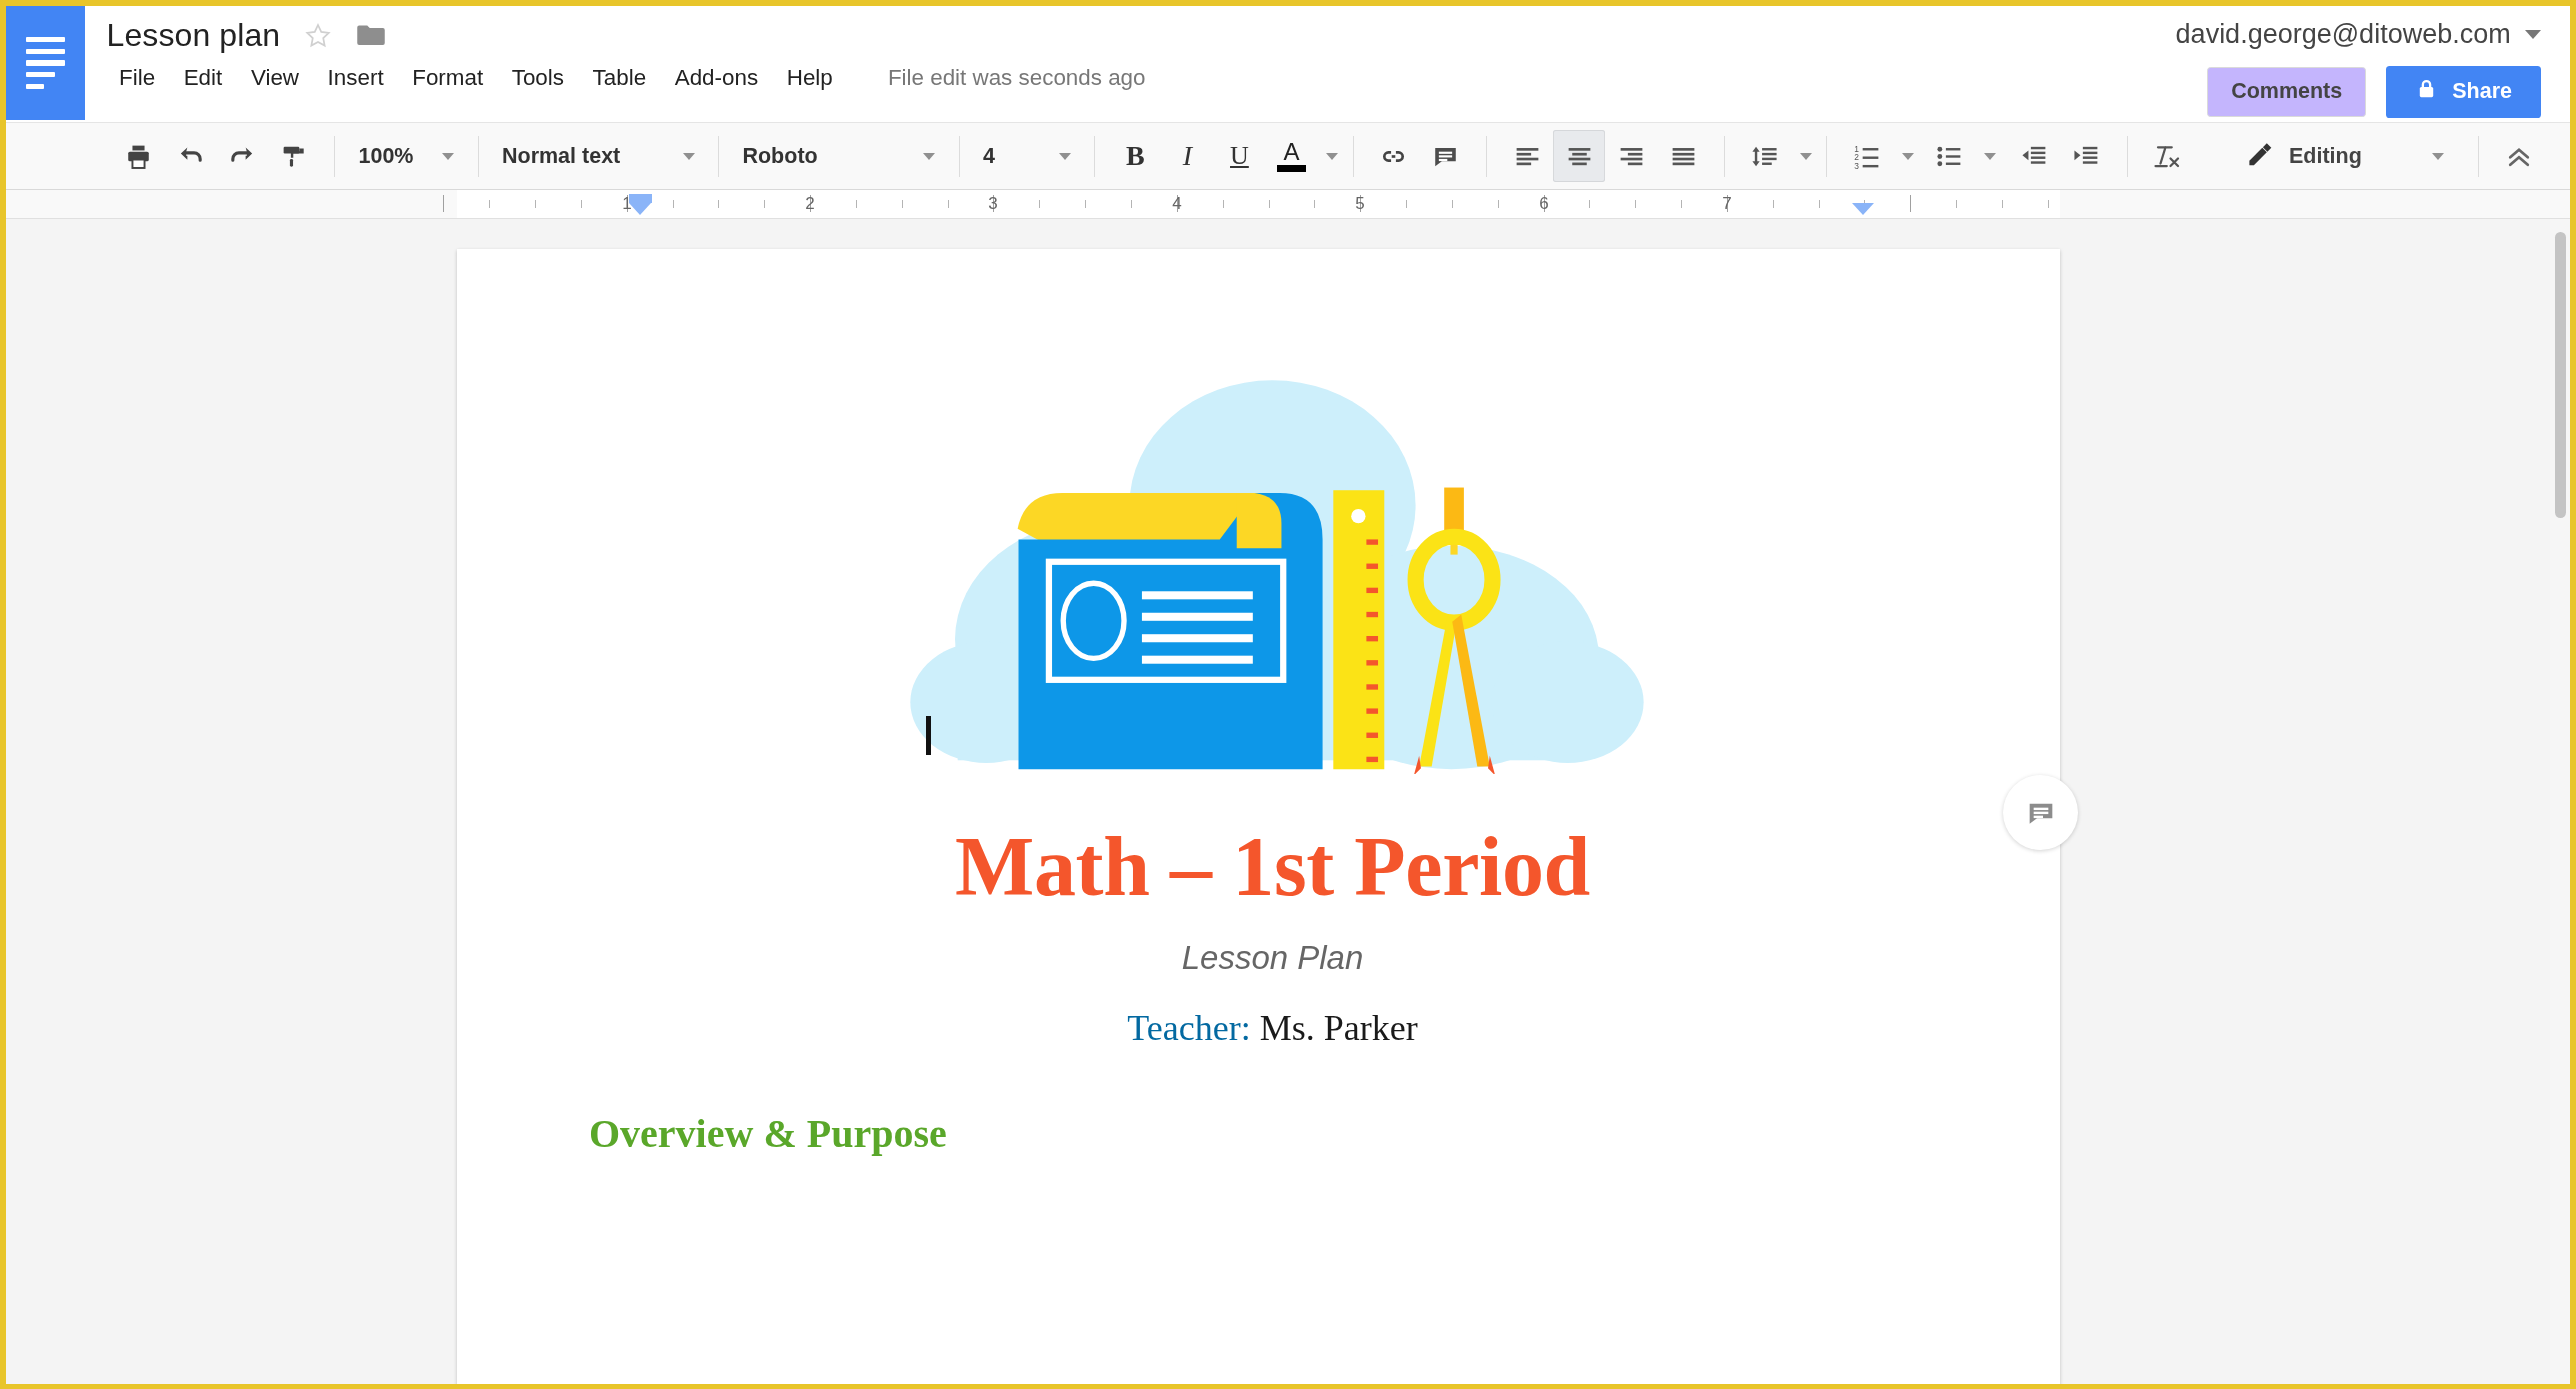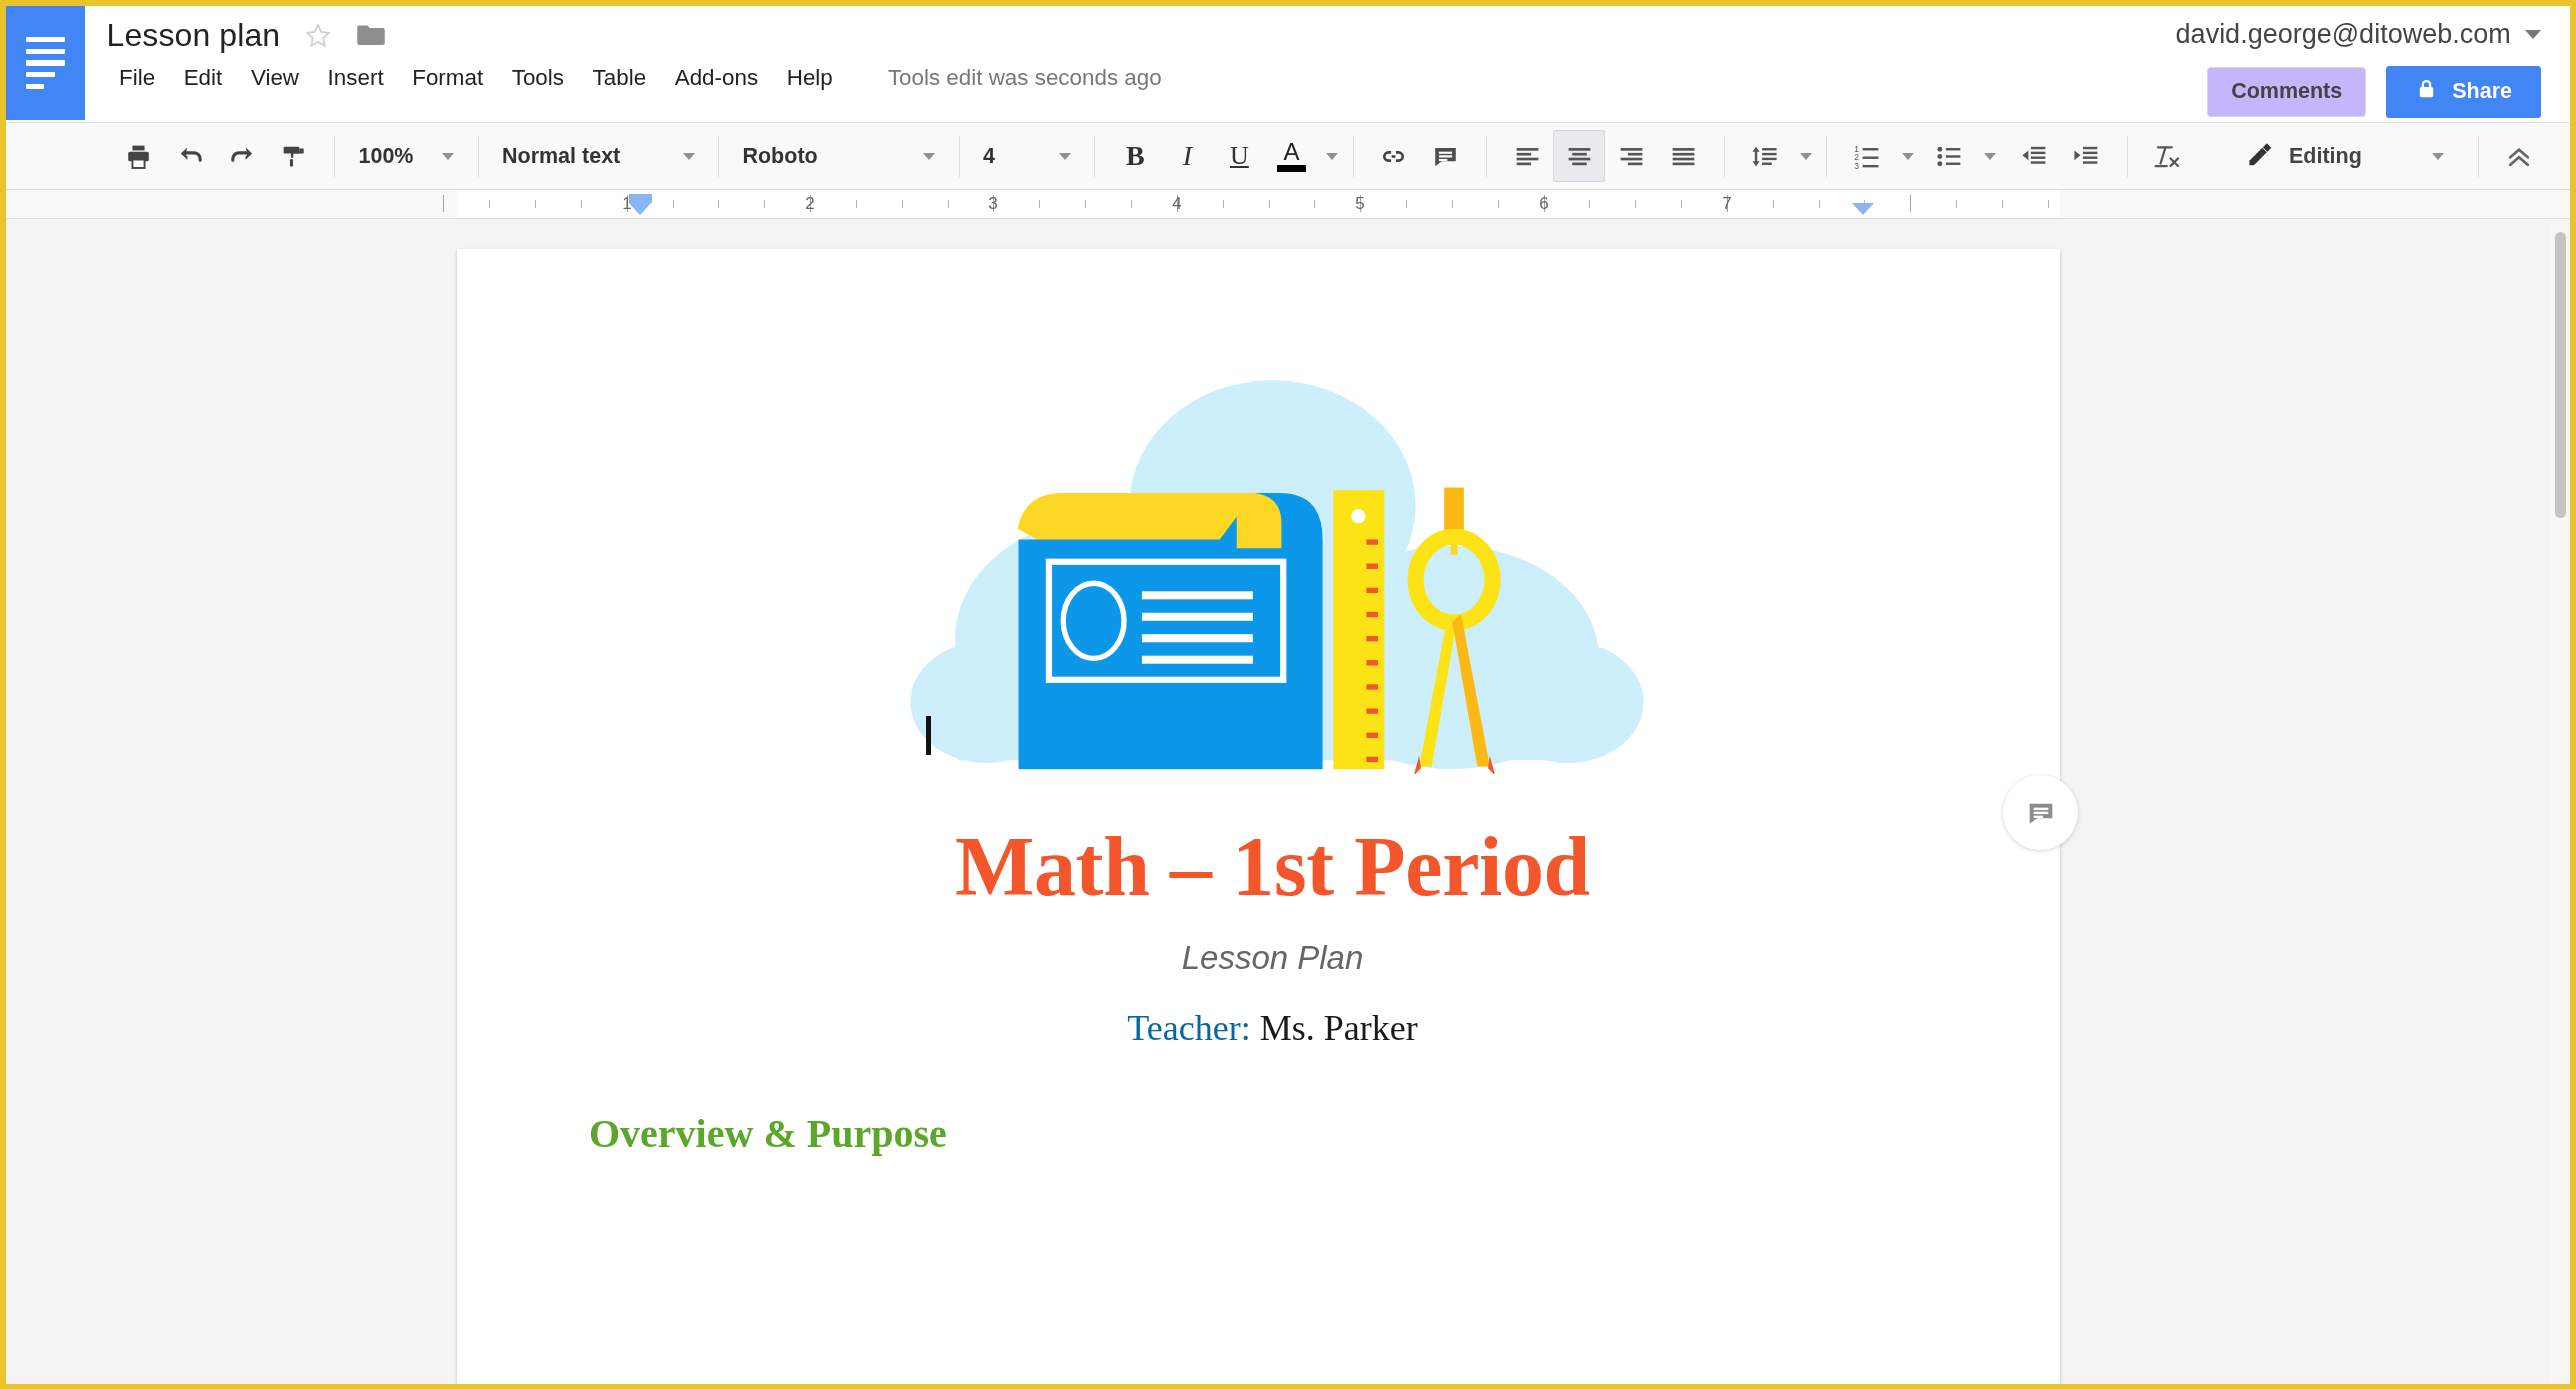--- a/index.html
+++ b/index.html
@@ -241,21 +241,21 @@
       <div id="menu-row">
         <div class="menu-item">File</div>
         <div class="menu-item">Edit</div>
         <div class="menu-item">View</div>
         <div class="menu-item">Insert</div>
         <div class="menu-item">Format</div>
         <div class="menu-item">Tools</div>
         <div class="menu-item">Table</div>
         <div class="menu-item">Add-ons</div>
         <div class="menu-item">Help</div>
-        <div id="last-edit">Tools edit was seconds ago</div>
+        <div id="last-edit">File edit was seconds ago</div>
       </div>
     </div>
 
     <div id="header-right">
       <div id="account-row">
         <span id="account-email">david.george@ditoweb.com</span>
         <span id="account-caret"></span>
       </div>
       <div id="actions-row">
         <div id="comments-button">Comments</div>

